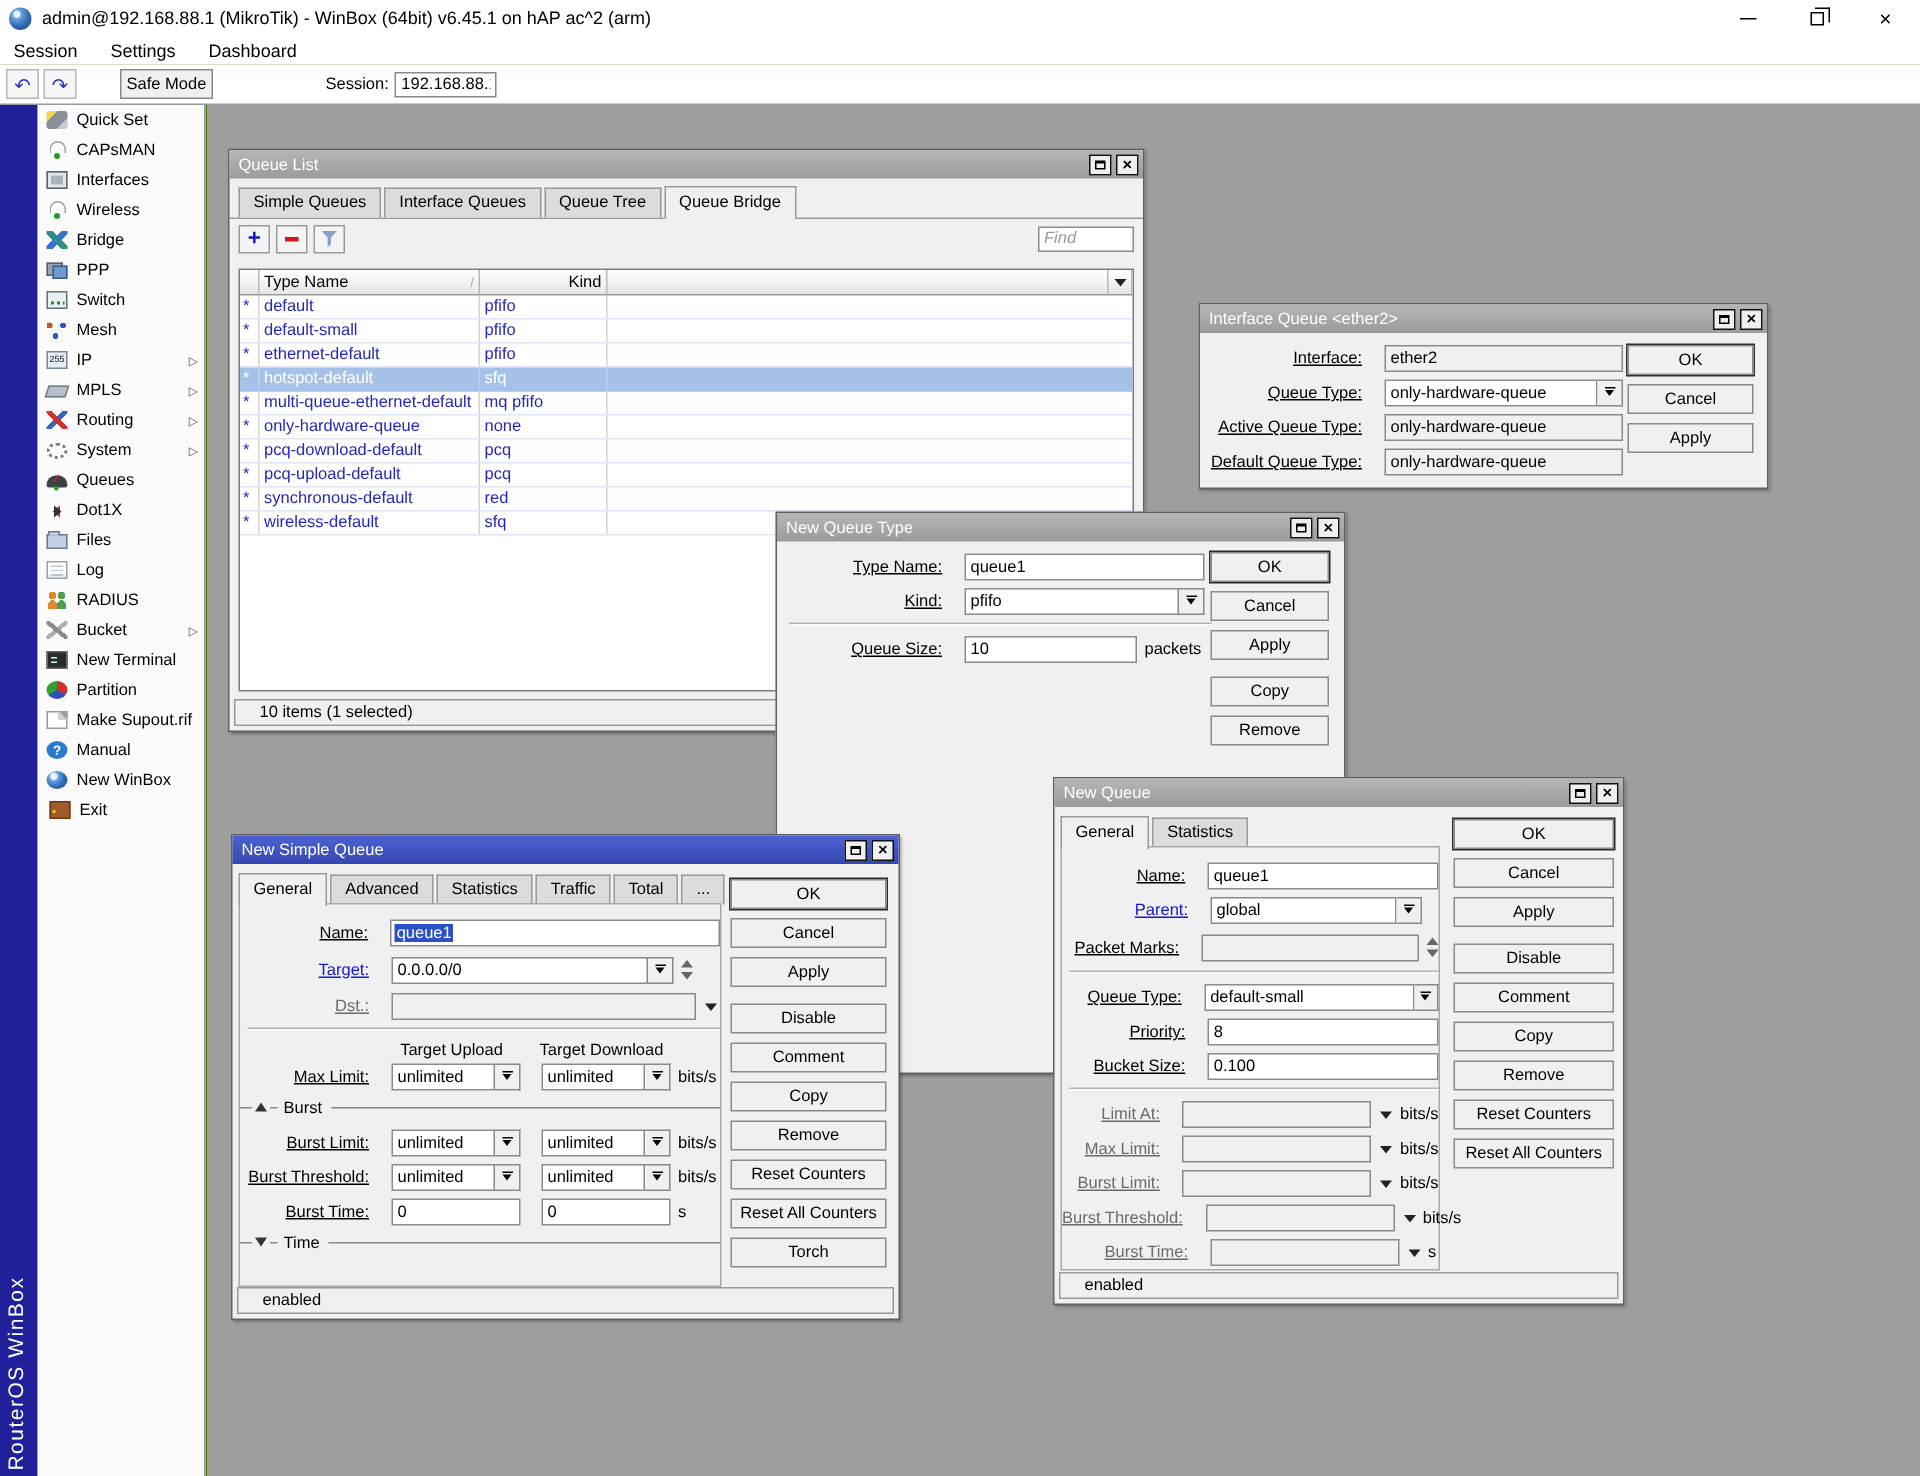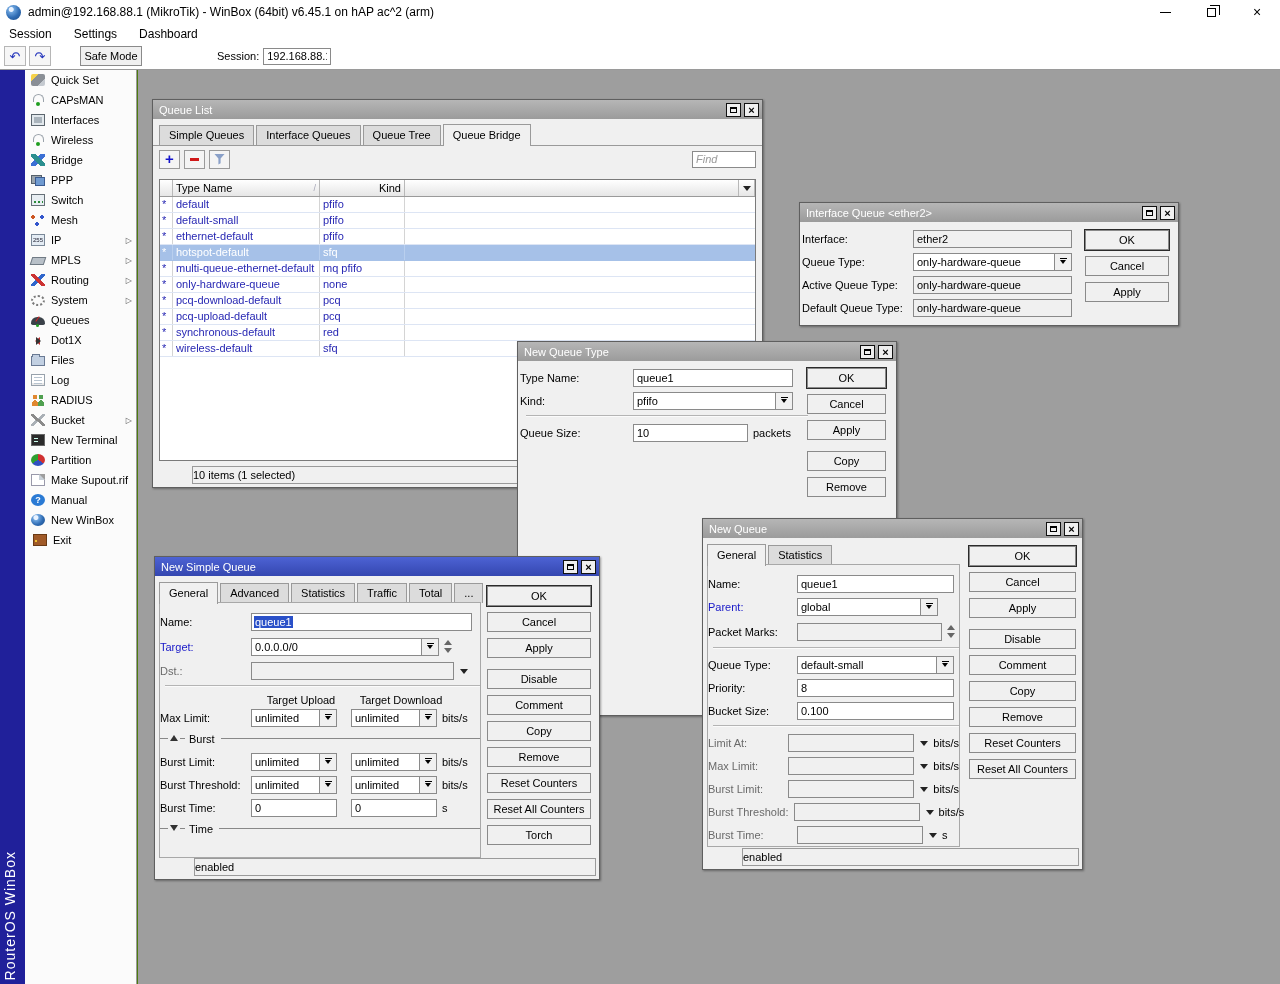--- a/index.html
+++ b/index.html
@@ -80,41 +80,41 @@
   .wrestore { width:7px; height:6px; border:1px solid #000; border-top-width:2px; }
   .wclose { font-size:11px; font-weight:bold; line-height:8px; }
   
   .tabs { display:flex; align-items:flex-end; padding:5px 0 0 6px; height:27px; border-bottom:1px solid #9a9a9a; }
   .tab { padding:0 9px; height:20px; line-height:19px; border:1px solid #9a9a9a; border-bottom:none; background:#dcdcdc; margin-right:2px; position:relative; }
   .tab.active { background:#f0f0f0; height:22px; line-height:21px; margin-bottom:-1px; z-index:3; }
   
   .inp { background:#fff; border:1px solid #8a8a8a; height:18px; font-size:11px; padding:0 3px; font-family:inherit; color:#000; }
   .inp.ro { background:#f0f0f0; }
   .frow { display:flex; align-items:center; margin-bottom:5px; }
-  .lbl { text-align:left; margin-right:5px; white-space:nowrap; }
+  .lbl { text-align:right; margin-right:15px; white-space:nowrap;text-decoration:underline; }
   .lbl.link { color:#1818c8; }
   .dd { width:17px; height:18px; border:1px solid #8a8a8a; border-left:none; background:#f0f0f0; }
   .dd:before { content:""; display:block; margin:4px auto 1px; width:7px; height:1px; background:#000; }
   .dd:after { content:""; display:block; margin:0 auto; width:0; height:0; border:3px solid transparent; border-top:4px solid #000; }
   .arr { width:0; height:0; border:4px solid transparent; border-top:5px solid #222; margin:4px 0 0 6px; }
   .spin { display:flex; flex-direction:column; gap:3px; margin-left:5px; }
   .spin i { display:block; width:0; height:0; border:4px solid transparent; }
   .spin .up { border-bottom:5px solid #666; }
   .spin .dn { border-top:5px solid #666; }
   .sep { border-top:1px solid #b4b4b4; border-bottom:1px solid #fbfbfb; margin:2px 0 7px; }
   .secrow { display:flex; align-items:center; height:13px; margin:1px 0 8px; }
   .secrow .d1 { width:8px; border-top:1px solid #888; }
   .secrow .d2 { width:5px; border-top:1px solid #888; margin-right:4px; }
   .secrow .ln { flex:1; border-top:1px solid #888; margin-left:6px; }
   .tri-up { width:0; height:0; border:4px solid transparent; border-bottom:6px solid #333; margin:-5px 2px 0 2px; }
   .tri-dn { width:0; height:0; border:4px solid transparent; border-top:6px solid #333; margin:3px 2px 0 2px; }
   .btncol { position:absolute; display:flex; flex-direction:column; gap:6px; }
   .btn.default { box-shadow:0 0 0 1px #2b2b2b; }
   .gap5 { margin-top:5px; }
-  .statusbar { position:absolute; left:3px; right:3px; bottom:3px; height:18px; border:1px solid #9a9a9a; background:#f0f0f0; display:flex; align-items:center; padding:0 0;margin-left:36px; }
+  .statusbar { position:absolute; left:3px; right:3px; bottom:3px; height:18px; border:1px solid #9a9a9a; background:#f0f0f0; display:flex; align-items:center; padding:0 16px; }
   .frame { position:absolute; border:1px solid #a8a8a8; background:#f0f0f0; }
   .unit { margin-left:5px; }
   .seltext { background:#2a50c8; color:#fff; padding:0 1px; }
   .inpdiv { background:#fff; border:1px solid #8a8a8a; height:18px; line-height:16px; padding:0 2px; }
   
   .ql-toolbar { display:flex; align-items:center; height:26px; padding:0 6px; }
   .tbq { width:21px; height:19px; border:1px solid #9a9a9a; background:#f4f4f4; display:flex; align-items:center; justify-content:center; margin-right:4px; }
   .plus { color:#1414cc; font-size:15px; font-weight:bold; line-height:12px; }
   .minus { width:9px; height:3px; background:#d01818; }
   .funnel { width:11px; height:11px; background:#8aa0c8; clip-path:polygon(0 0,100% 0,60% 45%,60% 88%,40% 100%,40% 45%); }

